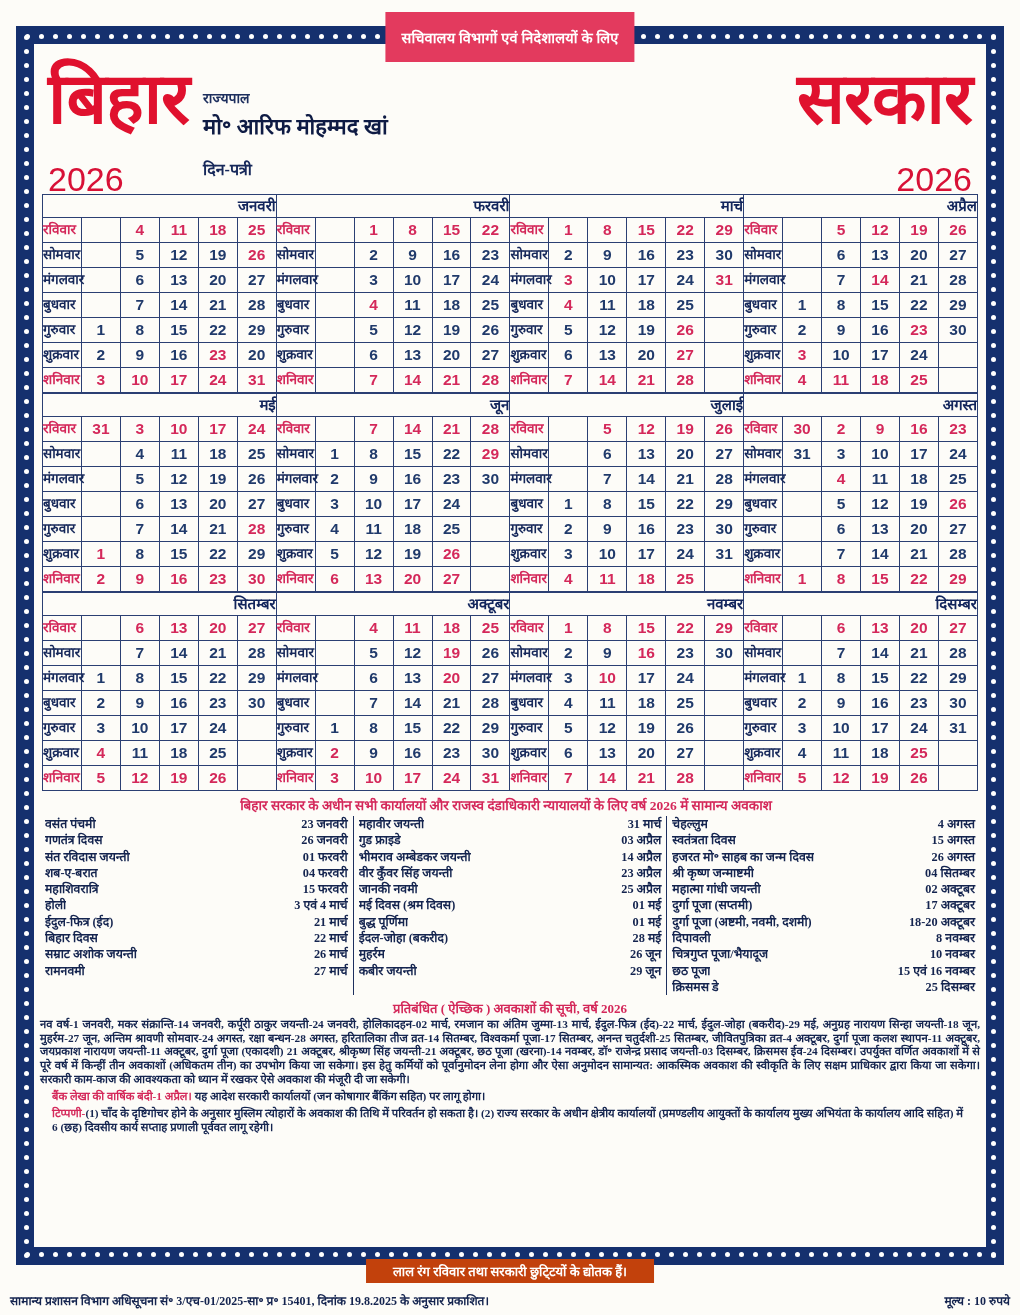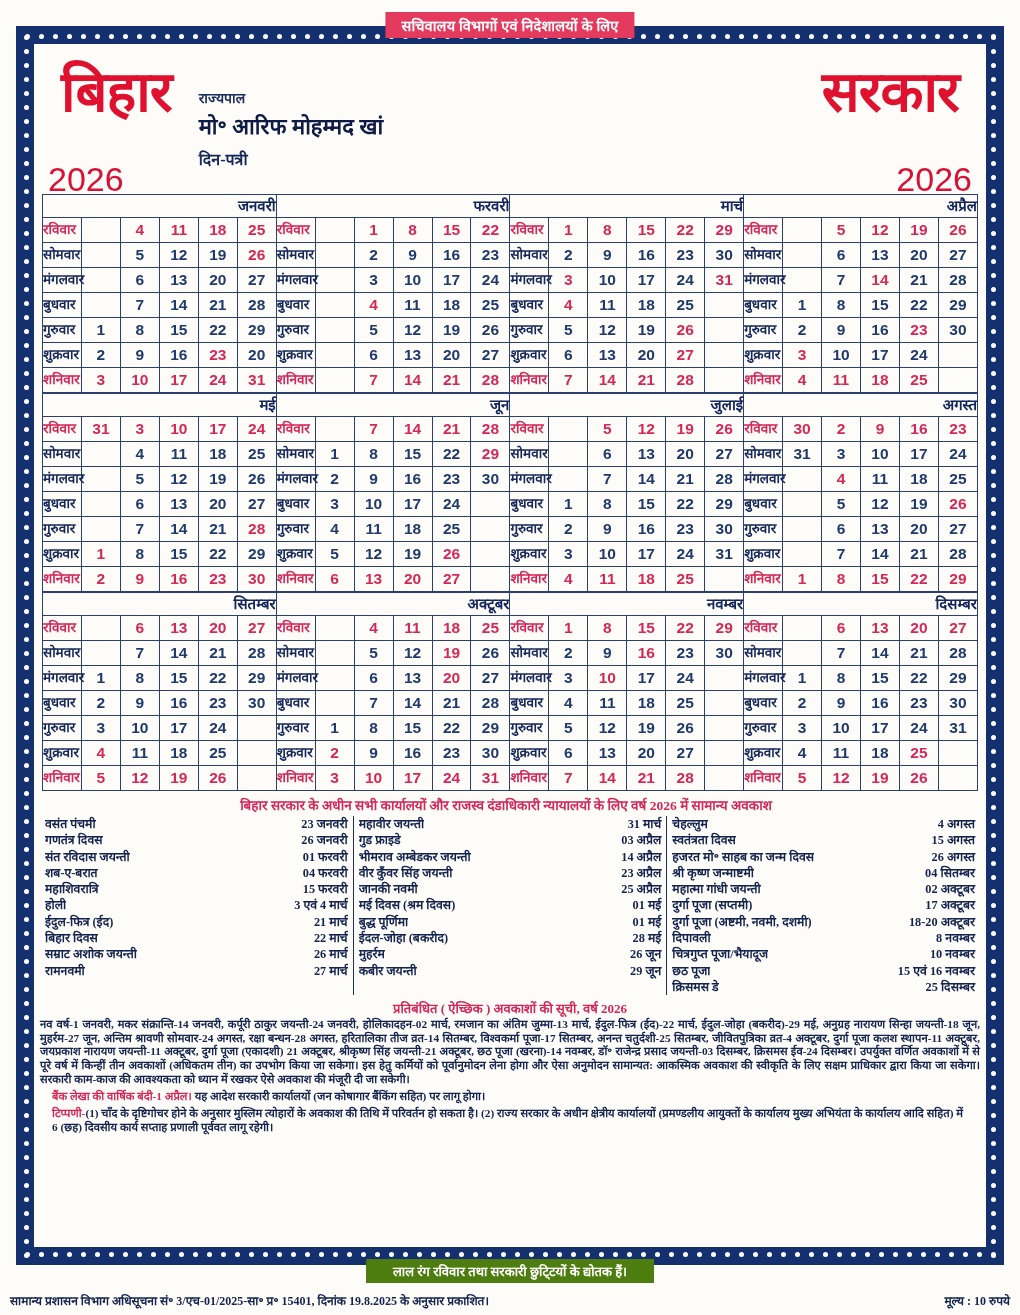--- a/index.html
+++ b/index.html
@@ -38,39 +38,39 @@
     position:absolute; left:15px; top:15px; right:15px; bottom:15px;
     background:#fdfcf8; overflow:hidden;
   }
 
   
   .ribbon{
     position:absolute; left:50%; transform:translateX(-50%);
     top:12px; z-index:40;
     background:#e33a5e; color:#ffffff;
     font-size:14.5px; font-weight:bold;
-    padding:3px 16px; white-space:nowrap;
+    padding:15px 16px; white-space:nowrap;
     font-family:"Liberation Serif","DejaVu Serif",serif;
     letter-spacing:.2px;
   }
   .masthead{
     position:relative; height:150px; padding-top:22px;
     display:flex; align-items:flex-start; justify-content:space-between;
   }
   .big-word{
-    color:#e0112e; font-weight:bold; font-size:56px; line-height:.95;
+    color:#e0112e; font-weight:bold; font-size:71px; line-height:.95;
     font-family:"Liberation Serif","DejaVu Serif",serif;
-    padding:0 27px; letter-spacing:-1px;text-align:center;
+    padding:0 14px; letter-spacing:-1px;text-align:center;
   }
   .center-block{ padding-top:22px; flex:1; }
   .gov-role{ color:#1d2f5e; font-size:14px; font-weight:bold;
              font-family:"Liberation Serif","DejaVu Serif",serif; }
   .gov-name{ color:#0e1b44; font-size:22px; font-weight:bold; margin-top:3px;
              font-family:"Liberation Serif","DejaVu Serif",serif; }
-  .dinpatri{ color:#16285a; font-size:16px; font-weight:bold; margin-top:8px;
+  .dinpatri{ color:#16285a; font-size:16px; font-weight:bold; margin-top:18px;
              font-family:"Liberation Serif","DejaVu Serif",serif;}
   .yearL,.yearR{
     position:absolute; top:116px; color:#d81136; font-size:34px; font-weight:normal;
     font-family:"Liberation Sans",sans-serif;
   }
   .yearL{ left:14px; }
   .yearR{ right:14px; }
 
   
   .cal-wrap{ padding:0 8px; }
@@ -130,21 +130,21 @@
     padding:0 18px; color:#14244f; font-size:11.3px; line-height:14px;
     font-family:"Liberation Serif","DejaVu Serif",serif; font-weight:bold;
     margin-top:3px;
   }
   .red-inline{ color:#d4285a; }
 
   
   .footbar{
     position:absolute; left:50%; transform:translateX(-50%);
     bottom:32px; z-index:40;
-    background:#4d7c0f; color:#fff; font-weight:bold; font-size:13px;
+    background:#c2410c; color:#fff; font-weight:bold; font-size:13px;
     padding:3px 27px; white-space:nowrap;
     font-family:"Liberation Serif","DejaVu Serif",serif;
   }
   .footline{
     position:absolute; left:10px; right:10px; bottom:6px;
     display:flex; justify-content:space-between; align-items:center;
     color:#14244f; font-size:12px; font-weight:bold;
     font-family:"Liberation Serif","DejaVu Serif",serif;
   }
 </style>

